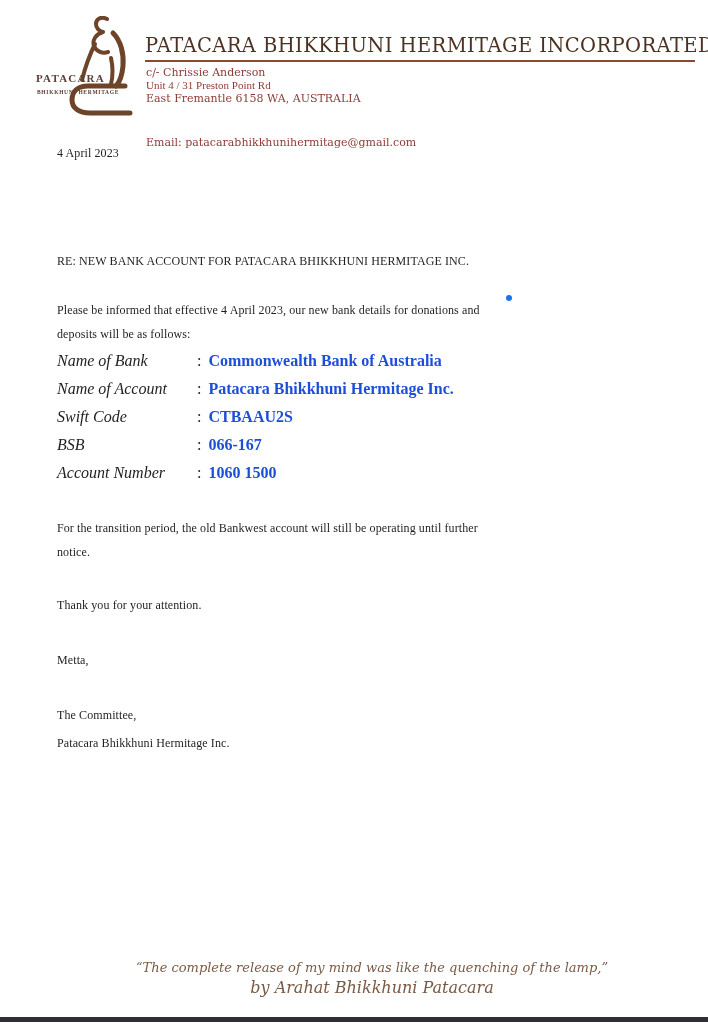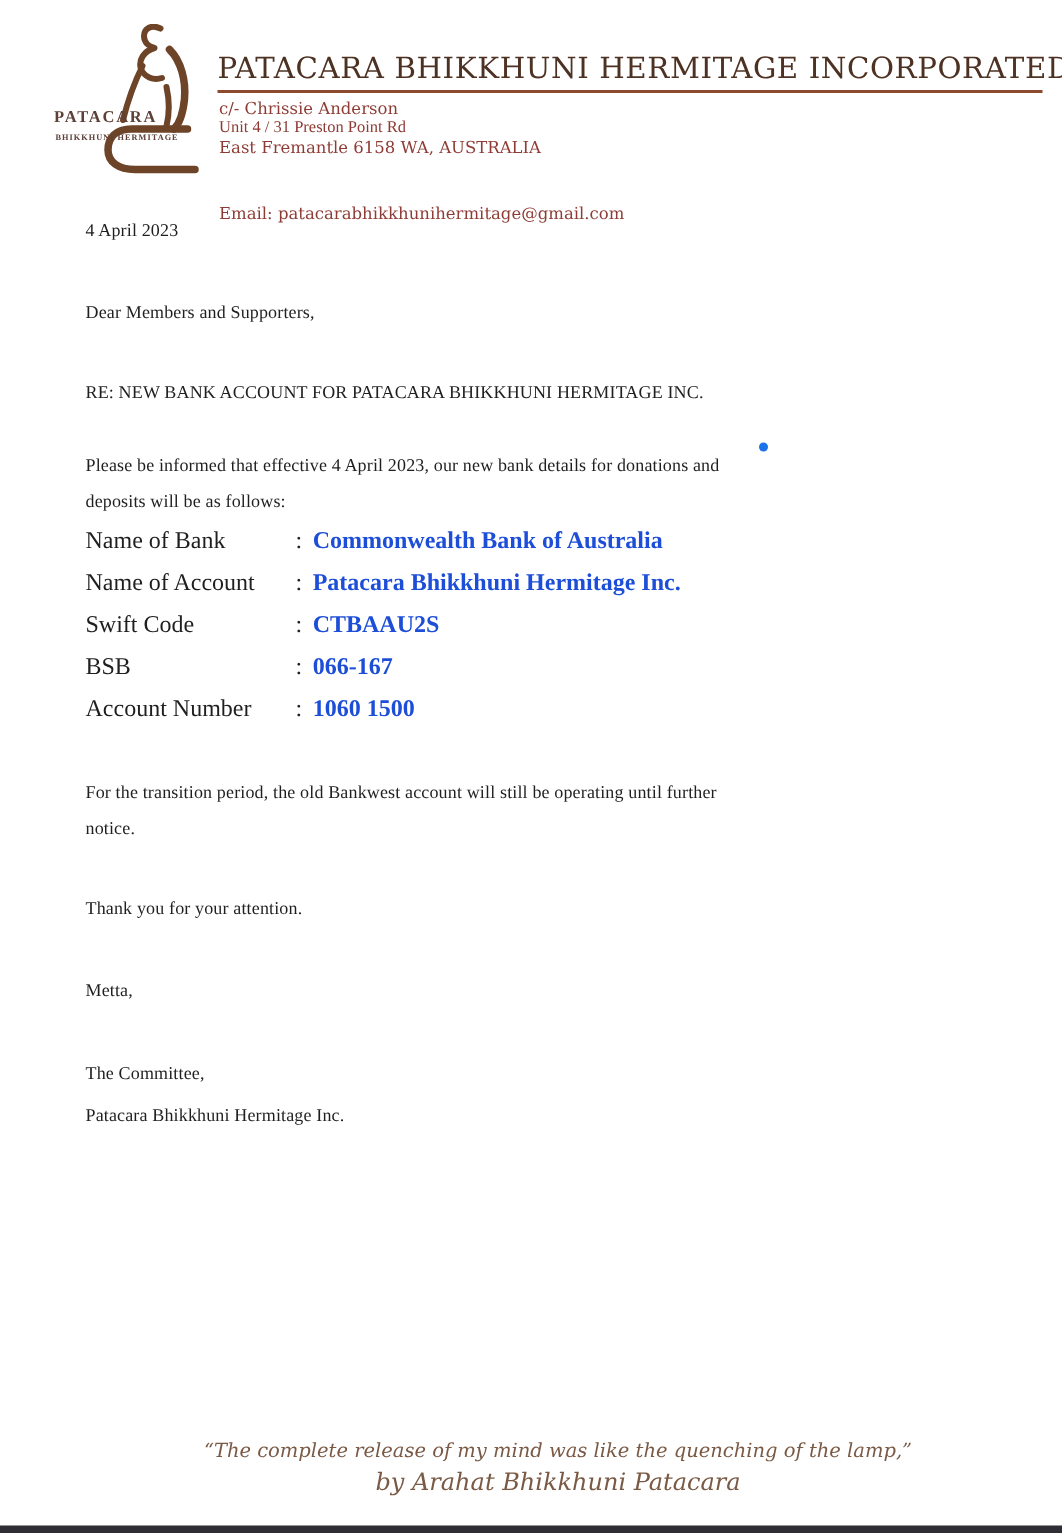--- a/index.html
+++ b/index.html
@@ -41,21 +41,21 @@
   }
   .addr-0{top:66px;} .addr-1{top:79px;font-family:Liberation Serif, serif;} .addr-2{top:92px;}
   .addr-email{top:106px;margin-top:30px;}
   
   .bline{
     position:absolute;left:57px;
     font-size:12px;line-height:25px;letter-spacing:0.1px;
     white-space:nowrap;color:#1f1f1f;
   }
   .row{position:absolute;left:57px;height:20px;font-size:16px;white-space:nowrap;color:#1f1f1f;}
-  .row .lbl{display:inline-block;width:140px;}
+  .row .lbl{display:inline-block;width:140px;font-style:italic;}
   .row .sep{display:inline-block;margin-right:7px;}
   .row .val{font-weight:bold;color:#1d4ed8;}
   .cursor-dot{
     position:absolute;left:506px;top:295px;width:6px;height:6px;border-radius:50%;
   }
   
   .quote-line{
     position:absolute;left:0;width:708px;padding-left:36px;box-sizing:border-box;
     text-align:center;font-style:italic;color:#7a5a45;
     font-family:"DejaVu Serif","Liberation Serif",serif;white-space:nowrap;
@@ -84,21 +84,20 @@
   <div class="org-title">PATACARA BHIKKHUNI HERMITAGE INCORPORATED</div>
   <div class="title-rule" style="background: rgb(141, 74, 44);"></div>
 
   <div class="addr addr-0">c/- Chrissie Anderson</div>
   <div class="addr addr-1">Unit 4 / 31 Preston Point Rd</div>
   <div class="addr addr-2">East Fremantle 6158 WA, AUSTRALIA</div>
   <div class="addr addr-email">Email: patacarabhikkhunihermitage@gmail.com</div>
 
   <div class="bline" style="top:141px">4 April 2023</div>
 
-  <div class="bline" style="top:196px">Dear Members and Supporters,</div>
 
   <div class="bline" style="top:249px">RE: NEW BANK ACCOUNT FOR PATACARA BHIKKHUNI HERMITAGE INC.</div>
 
   <div class="bline" style="top:298px">Please be informed that effective 4 April 2023, our new bank details for donations and</div>
   <div class="bline" style="top:322px">deposits will be as follows:</div>
 
   <div class="cursor-dot" style="background: rgb(26, 115, 232);"></div>
 
   <div class="row" style="top:352px">
     <span class="lbl">Name of Bank</span><span class="sep">:</span><span class="val">Commonwealth Bank of Australia</span>

